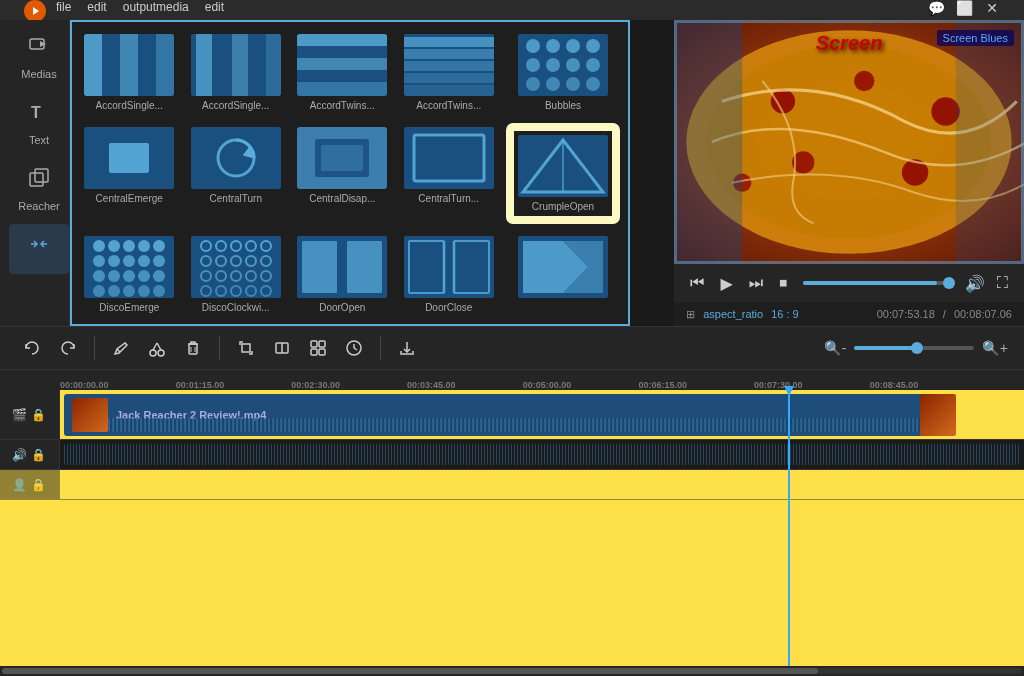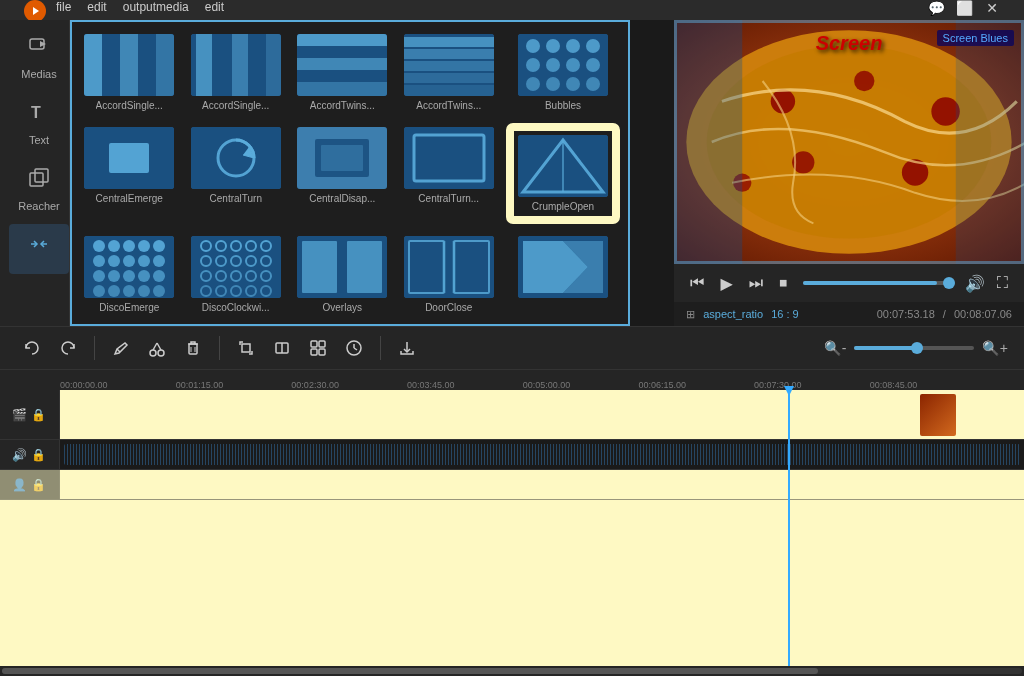--- a/index.html
+++ b/index.html
@@ -263,25 +263,26 @@
       background: #5aacdb;
       border-radius: 50%;
       position: absolute;
       left: calc(52% - 6px);
       top: -4px;
     }
 
     
     .timeline {
       flex: 1;
-      background: #fef9c3;
+      background: #fde047;
       display: flex;
       flex-direction: column;
       overflow: hidden;
       flex-shrink: 0;
+      font-weight: bold;
     }
     .timeline-ruler {
       height: 20px;
       background: #252525;
       display: flex;
       align-items: center;
       padding-left: 60px;
       position: relative;
       font-size: 10px;
       color: #777;
@@ -687,21 +688,21 @@
         </div>
         <div class="transition-item">
           <div class="transition-thumb">
             <svg class="trans-svg" viewBox="0 0 90 62">
                 <rect width="90" height="62" fill="#1a5080"></rect>
                 <rect x="5" y="5" width="35" height="52" rx="1" fill="#5aacdb" opacity="0.7"></rect>
                 <rect x="50" y="5" width="35" height="52" rx="1" fill="#5aacdb" opacity="0.7"></rect>
                 <line x1="45" y1="5" x2="45" y2="57" stroke="#1a5080" stroke-width="2"></line>
               </svg>
           </div>
-          <span class="transition-label">Overlays</span>
+          <span class="transition-label">DoorOpen</span>
         </div>
         <div class="transition-item">
           <div class="transition-thumb">
             <svg class="trans-svg" viewBox="0 0 90 62">
                 <rect width="90" height="62" fill="#1a5080"></rect>
                 <rect x="5" y="5" width="35" height="52" rx="1" fill="none" stroke="#5aacdb" stroke-width="2" opacity="0.8"></rect>
                 <rect x="50" y="5" width="35" height="52" rx="1" fill="none" stroke="#5aacdb" stroke-width="2" opacity="0.8"></rect>
                 <line x1="40" y1="5" x2="40" y2="57" stroke="#5aacdb" stroke-width="3" opacity="0.5"></line>
                 <line x1="50" y1="5" x2="50" y2="57" stroke="#5aacdb" stroke-width="3" opacity="0.5"></line>
               </svg>
@@ -924,20 +925,27 @@
     </div>
   </div>
   <div class="timeline-tracks">
     <div class="playhead"></div>
     <div class="track">
       <div class="track-controls">
         <span class="track-icon">🎬</span>
         <span class="track-icon">🔒</span>
       </div>
       <div class="track-content">
+        <div class="video-clip">
+          <div class="clip-thumbnail">
+            <div class="clip-thumb-pizza"></div>
+          </div>
+          <span>Jack Reacher 2 Review!.mp4</span>
+          <div class="clip-waveform"></div>
+        </div>
         <div class="clip-end-thumb"></div>
       </div>
     </div>
     <div class="track audio-track">
       <div class="track-controls">
         <span class="track-icon">🔊</span>
         <span class="track-icon">🔒</span>
       </div>
       <div class="track-content">
         <div class="audio-waveform-full"></div>

